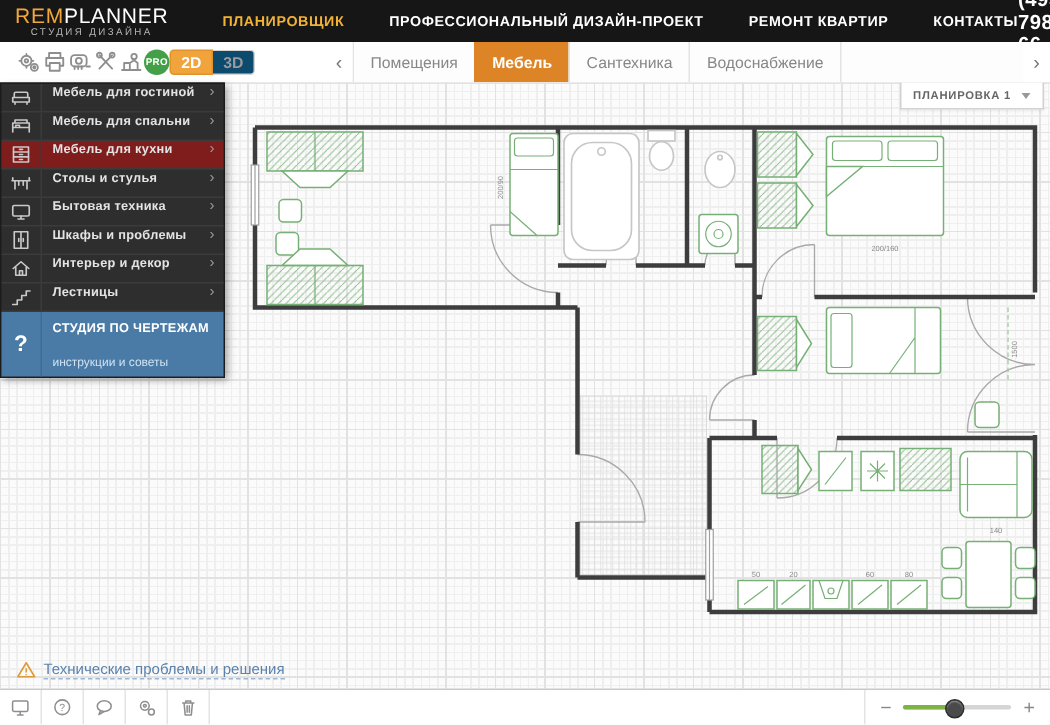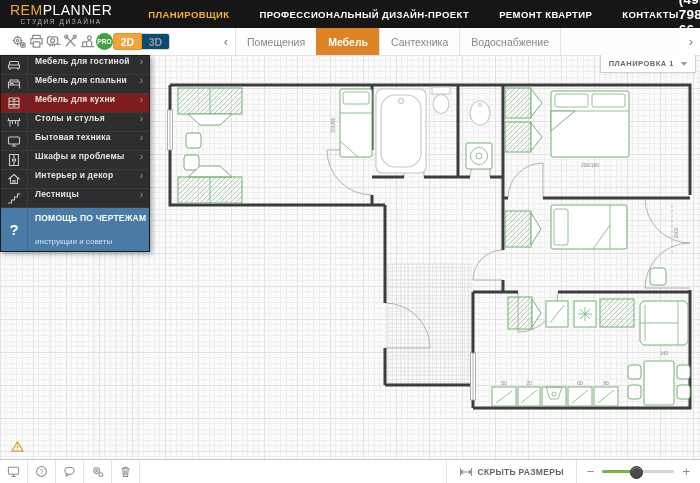--- a/index.html
+++ b/index.html
@@ -327,20 +327,21 @@
   <div class="laybox">
     <span class="t">ПЛАНИРОВКА 1</span>
     <span class="caret"></span>
   </div>
 
   <div class="supp">
     <svg width="13" height="13" viewBox="0 0 14 14">
       <path d="M7,2 L13,12 H1 Z" stroke="#e09a3e" fill="none" stroke-width="1.2" stroke-linejoin="round"></path>
       <path d="M7,6 V9 M7,10.3 V11" stroke="#e09a3e" stroke-width="1.1"></path>
     </svg>
+    <a>Технические проблемы и решения</a>
   </div>
 </div>
 
 <div class="side">
   <div class="sit">
     <span class="ib">
         <svg width="14" height="14" viewBox="0 0 14 14" class="sicon">
           <path d="M2.5,7 V4.5 A1,1 0 0 1 3.5,3.5 H10.5 A1,1 0 0 1 11.5,4.5 V7 M1.5,7 H12.5 V10 H1.5 Z M3,10 V11.5 M11,10 V11.5"></path>
         </svg>
       </span>
@@ -409,21 +410,21 @@
         <svg width="14" height="14" viewBox="0 0 14 14" class="sicon">
           <path d="M1.5,12 H4.5 V9 H7.5 V6 H10.5 V3 H13"></path>
         </svg>
       </span>
     <span class="lb">Лестницы</span>
     <span class="ar">›</span>
   </div>
   <div class="help">
     <span class="ib">?</span>
     <span class="tx">
-      <div class="t1">ПОМОЩЬ ПО ЧЕРТЕЖАМ</div>
+      <div class="t1">СТУДИЯ ПО ЧЕРТЕЖАМ</div>
       <div class="t2">инструкции и советы</div>
     </span>
   </div>
 </div>
 
 <div class="ftr">
   <div class="fico">
     <svg width="13" height="13" viewBox="0 0 14 14" class="ficon">
         <rect x="1.5" y="2.5" width="11" height="7.5" rx="1"></rect>
         <path d="M5,12.5 H9 M7,10 V12.5"></path>
@@ -447,26 +448,20 @@
         <circle cx="6" cy="6" r="1"></circle>
         <circle cx="10.7" cy="10.4" r="2.1"></circle>
       </svg>
   </div>
   <div class="fico">
     <svg width="13" height="13" viewBox="0 0 14 14" class="ficon">
         <path d="M3,4 H11 M5.2,4 V2.5 H8.8 V4 M4,4 L4.8,12.5 H9.2 L10,4 M6.2,6 V10.5 M7.8,6 V10.5"></path>
       </svg>
   </div>
   <div class="fsp"></div>
-  <div class="fbtn">
-    <svg width="14" height="10" viewBox="0 0 14 10" class="ficon">
-        <path d="M1.5,1.5 V8.5 M12.5,1.5 V8.5 M1.5,5 H12.5 M3.8,3.3 L1.5,5 L3.8,6.7 M10.2,3.3 L12.5,5 L10.2,6.7"></path>
-      </svg>
-    <span class="t">СКРЫТЬ РАЗМЕРЫ</span>
-  </div>
   <div class="zoomc">
     <span class="zs">−</span>
     <span class="ztrack">
       <span class="zfill"></span>
       <span class="zhandle"></span>
     </span>
     <span class="zs">+</span>
   </div>
 </div>
 

